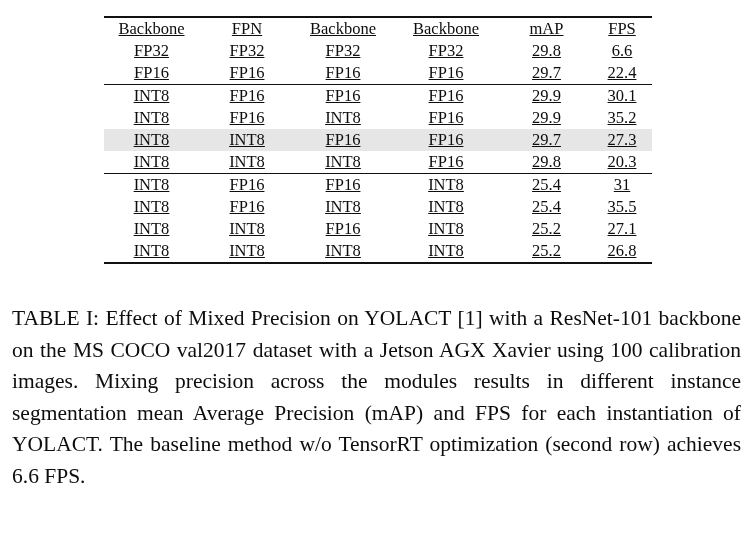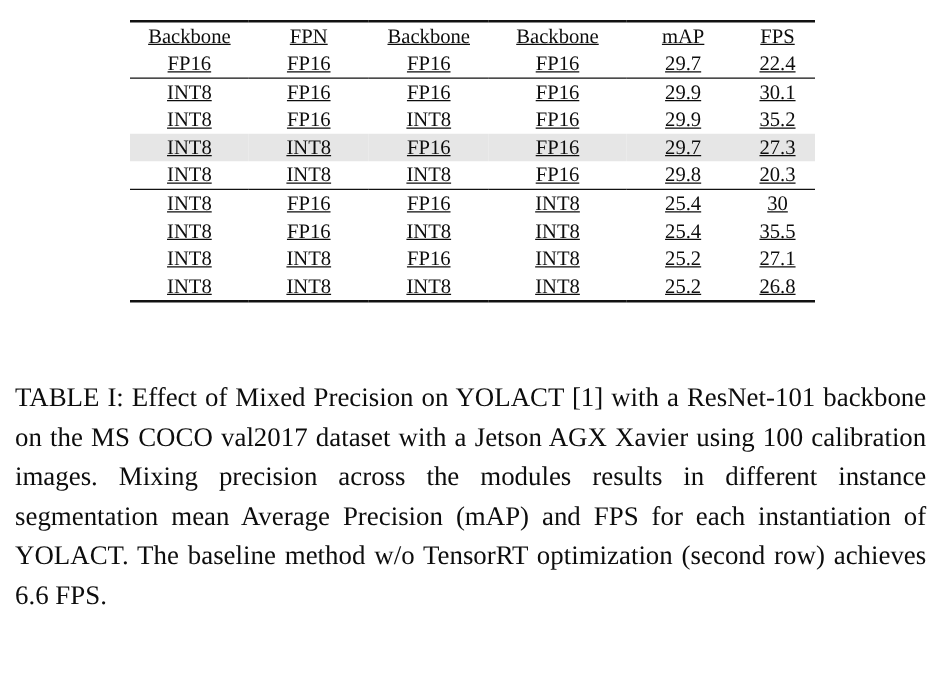--- a/index.html
+++ b/index.html
@@ -106,20 +106,28 @@
           <th class="head-pad">Backbone</th>
           <th class="head-pad">FPN</th>
           <th class="head-pad">Backbone</th>
           <th class="head-pad">Backbone</th>
           <th class="head-pad">mAP</th>
           <th class="head-pad">FPS</th>
         </tr>
       </thead>
       <tbody id="table-body">
           <tr>
+            <td>FP32</td>
+            <td>FP32</td>
+            <td>FP32</td>
+            <td>FP32</td>
+            <td class="b">29.8</td>
+            <td>6.6</td>
+          </tr>
+          <tr>
             <td>FP16</td>
             <td>FP16</td>
             <td>FP16</td>
             <td>FP16</td>
             <td>29.7</td>
             <td>22.4</td>
           </tr>
           <tr class="rule-above">
             <td>INT8</td>
             <td>FP16</td>
@@ -151,21 +159,21 @@
             <td>FP16</td>
             <td>29.8</td>
             <td>20.3</td>
           </tr>
           <tr class="rule-above">
             <td>INT8</td>
             <td>FP16</td>
             <td>FP16</td>
             <td>INT8</td>
             <td>25.4</td>
-            <td>30</td>
+            <td>31</td>
           </tr>
           <tr>
             <td>INT8</td>
             <td>FP16</td>
             <td>INT8</td>
             <td>INT8</td>
             <td>25.4</td>
             <td>35.5</td>
           </tr>
           <tr>

